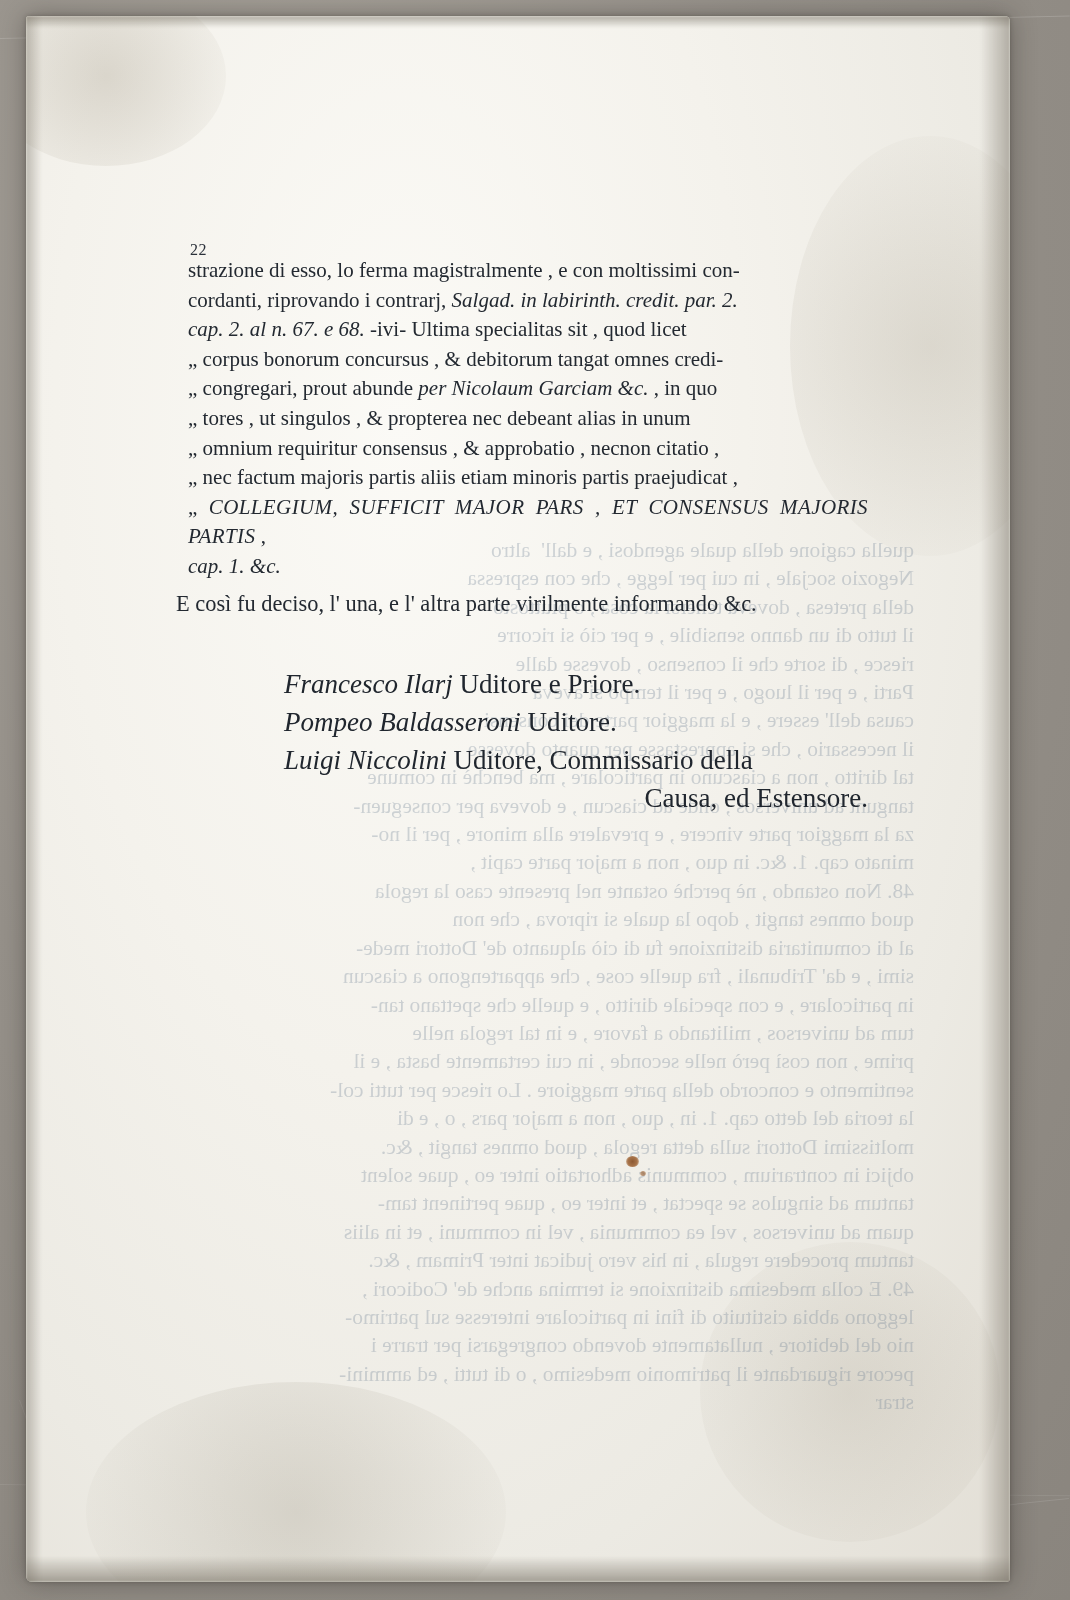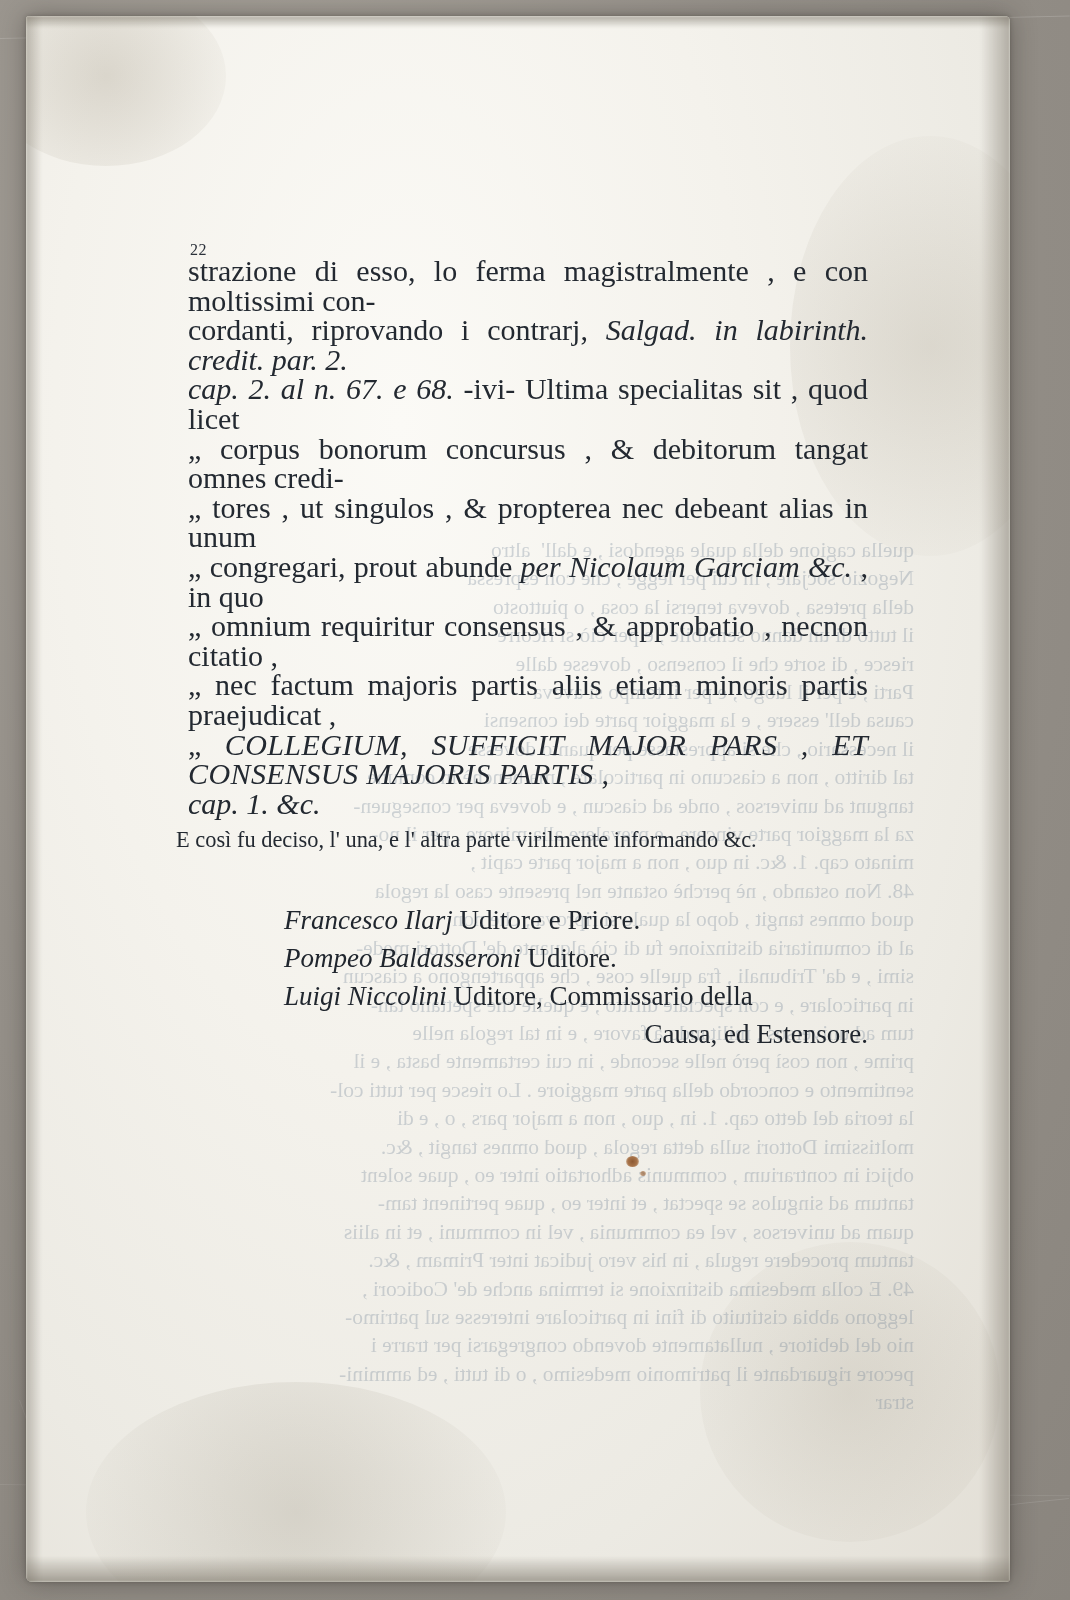--- a/index.html
+++ b/index.html
@@ -97,21 +97,21 @@
     color: #242a33;
   }
   .folio {
     font-size: 16px;
     letter-spacing: .5px;
     color: #2b313a;
     margin-left: 2px;
     margin-bottom: -3px;
   }
   .body-block {
-    font-size: 30px;
+    font-size: 21px;
     line-height: 29.6px;
     text-align: justify;
     color: #232931;
   }
   .body-block .ln {
     display: block;
     white-space: pre-wrap;
   }
   .it { font-style: italic; }
   .sc { font-variant: small-caps; font-style: italic; letter-spacing: .4px; }
@@ -215,22 +215,22 @@
 
     <div id="recto">
 
       <div class="folio">22</div>
 
       <div class="body-block">
           <span class="ln">strazione di esso, lo ferma magistralmente , e con moltissimi con-</span>
           <span class="ln">cordanti, riprovando i contrarj, <span class="it">Salgad. in labirinth. credit. par. 2.</span></span>
           <span class="ln"><span class="it">cap. 2. al n. 67. e 68.</span> -ivi- Ultima specialitas sit , quod licet</span>
           <span class="ln">„ corpus bonorum concursus , &amp; debitorum tangat omnes credi-</span>
+          <span class="ln">„ congregari, prout abunde <span class="it">per Nicolaum Garciam &amp;c.</span> , in quo</span>
           <span class="ln">„ tores , ut singulos , &amp; propterea nec debeant alias in unum</span>
-          <span class="ln">„ congregari, prout abunde <span class="it">per Nicolaum Garciam &amp;c.</span> , in quo</span>
           <span class="ln">„ omnium requiritur consensus , &amp; approbatio , necnon citatio ,</span>
           <span class="ln">„ nec factum majoris partis aliis etiam minoris partis praejudicat ,</span>
           <span class="ln" style="letter-spacing: 0.2px;">„ <span class="sc">COLLEGIUM, SUFFICIT MAJOR PARS , ET CONSENSUS MAJORIS PARTIS</span> ,</span>
           <span class="ln"><span class="it">cap. 1. &amp;c.</span></span>
         </div>
 
       <div class="closing-line">E così fu deciso, l' una, e l' altra parte virilmente informando &amp;c.</div>
 
       <div id="signatures">
           <div class="sig-row"><span class="sig-name">Francesco Ilarj </span><span class="sig-role">Uditore e Priore.</span></div>

